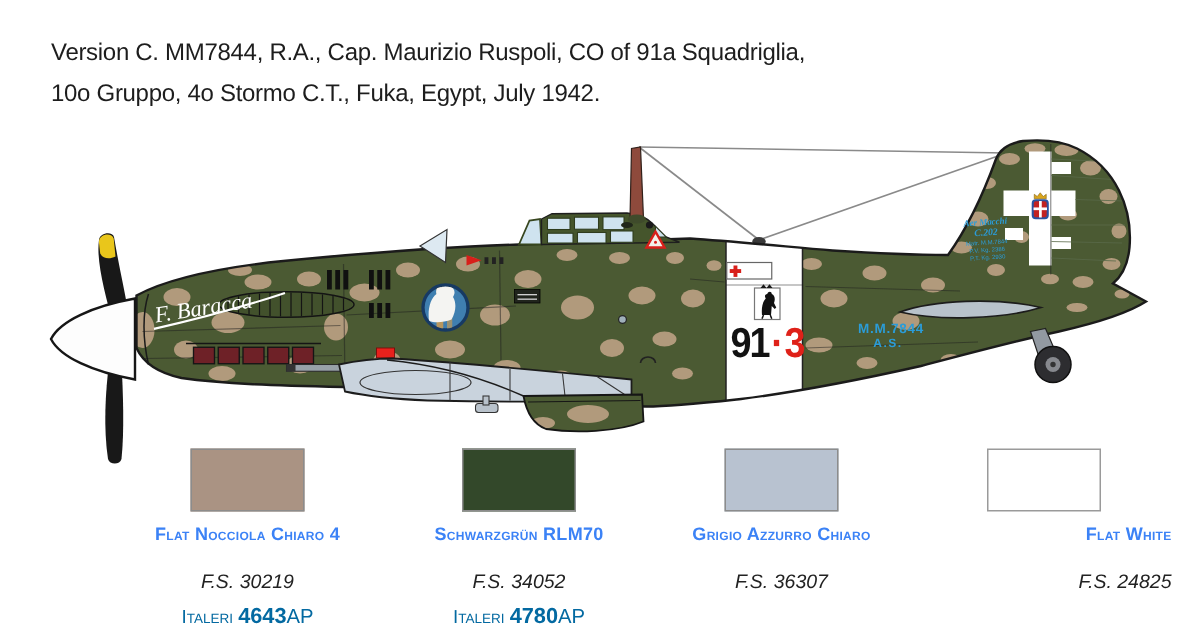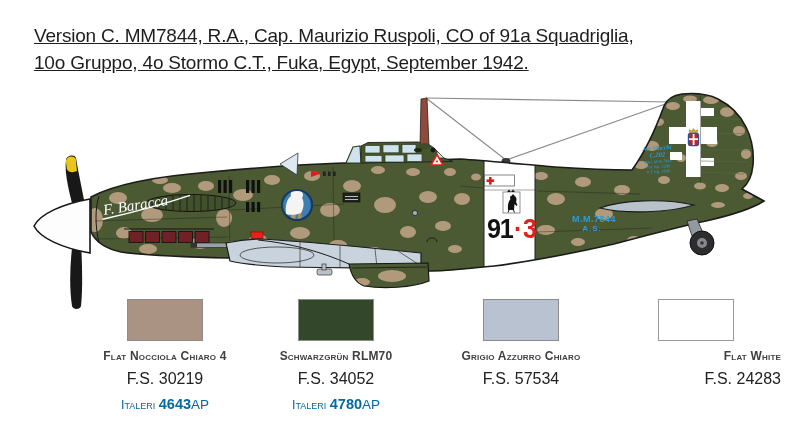--- a/index.html
+++ b/index.html
@@ -1,37 +1,37 @@
 <!DOCTYPE html>
 <html><head>
 <meta charset="utf-8">
 <style>
   html,body{margin:0;padding:0;background:#ffffff;}
   body{width:800px;height:425px;position:relative;overflow:hidden;
        font-family:"Liberation Sans",sans-serif;color:#1c1c1c;}
   .header{position:absolute;left:34px;top:22px;width:640px;
-          font-size:19px;line-height:27px;letter-spacing:-0.2px;color:#1d1d1d;text-decoration:underline;}
+          font-size:16px;line-height:27px;letter-spacing:-0.2px;color:#1d1d1d;}
   .plane-svg{position:absolute;left:0;top:0;width:800px;height:425px;}
   .swatch-col{position:absolute;top:299px;width:170px;text-align:center;}
   .swatch-rect{width:76px;height:42px;margin:0 auto;border:1px solid #8c8c8c;box-sizing:border-box;}
   .swatch-name{margin-top:8px;font-size:12px;font-weight:700;
-               font-variant:small-caps;letter-spacing:0.2px;color:#404040;}
-  .swatch-fs{margin-top:7px;font-size:16px;color:#222;}
+               font-variant:small-caps;letter-spacing:0.2px;color:#3b82f6;}
+  .swatch-fs{margin-top:17px;font-size:13px;color:#222;font-style:italic;}
   .swatch-brand{margin-top:8px;font-size:12.5px;font-variant:small-caps;color:#0369a1;}
   .swatch-brand b{font-size:14.5px;font-weight:700;font-variant:normal;letter-spacing:0;}
   .swatch-brand span.suffix{font-size:13.5px;font-variant:normal;}
   svg text{font-family:"Liberation Sans",sans-serif;}
   .script{font-family:"Liberation Serif",serif;font-style:italic;}
 </style>
 </head>
 <body>
 
 <div class="header">
   <div>Version C. MM7844, R.A., Cap. Maurizio Ruspoli, CO of 91a Squadriglia,</div>
-  <div>10o Gruppo, 4o Stormo C.T., Fuka, Egypt, September 1942.</div>
+  <div>10o Gruppo, 4o Stormo C.T., Fuka, Egypt, July 1942.</div>
 </div>
 
 <svg class="plane-svg" viewBox="0 0 800 425">
   <defs>
     <clipPath id="fuse">
       <path d="M91,197 C115,184 160,176 210,172 C265,167 310,164 346,163 L460,159 C490,161 520,164 555,167 C585,169 612,170 632,170 C645,152 656,128 664,106 Q668,96 682,94 Q704,92 718,99 C730,105 740,115 746,127 C752,139 754,153 753,165 C752,176 748,184 742,189 L764,201 C750,210 728,216 706,221 C678,227 648,235 614,244 C574,253 534,261 494,266 C466,269 448,271 431,271 C399,271 369,269 344,266 C299,262 259,259 229,258 C184,257 149,256 121,252 C107,249 96,243 91,232 Z"></path>
     </clipPath>
     <clipPath id="trough">
         <ellipse cx="191" cy="203" rx="44" ry="8"></ellipse>
       </clipPath>
@@ -321,31 +321,31 @@
   </g>
 </svg>
 
 <div class="swatch-col" style="left:80px;">
   <div class="swatch-rect" style="background: rgb(170, 147, 131);"></div>
   <div class="swatch-name">Flat Nocciola Chiaro 4</div>
   <div class="swatch-fs">F.S. 30219</div>
   <div class="swatch-brand"><span>Italeri</span> <b>4643</b><span class="suffix">AP</span></div>
 </div>
 
-<div class="swatch-col" style="left:251px;">
+<div class="swatch-col" style="left:261px;">
   <div class="swatch-rect" style="background: rgb(51, 72, 42);"></div>
   <div class="swatch-name">Schwarzgrün RLM70</div>
   <div class="swatch-fs">F.S. 34052</div>
   <div class="swatch-brand"><span>Italeri</span> <b>4780</b><span class="suffix">AP</span></div>
 </div>
 
 <div class="swatch-col" style="left:436px;">
   <div class="swatch-rect" style="background: rgb(184, 194, 208);"></div>
   <div class="swatch-name">Grigio Azzurro Chiaro</div>
-  <div class="swatch-fs">F.S. 57534</div>
+  <div class="swatch-fs">F.S. 36307</div>
   <div class="swatch-brand"><span></span> <b></b><span class="suffix"></span></div>
 </div>
 
 <div class="swatch-col" style="left:611px;text-align:right;">
   <div class="swatch-rect" style="border-color: rgb(154, 154, 154); background: rgb(255, 255, 255);"></div>
   <div class="swatch-name">Flat White</div>
-  <div class="swatch-fs">F.S. 24283</div>
+  <div class="swatch-fs">F.S. 24825</div>
 </div>
 
 </body></html>

